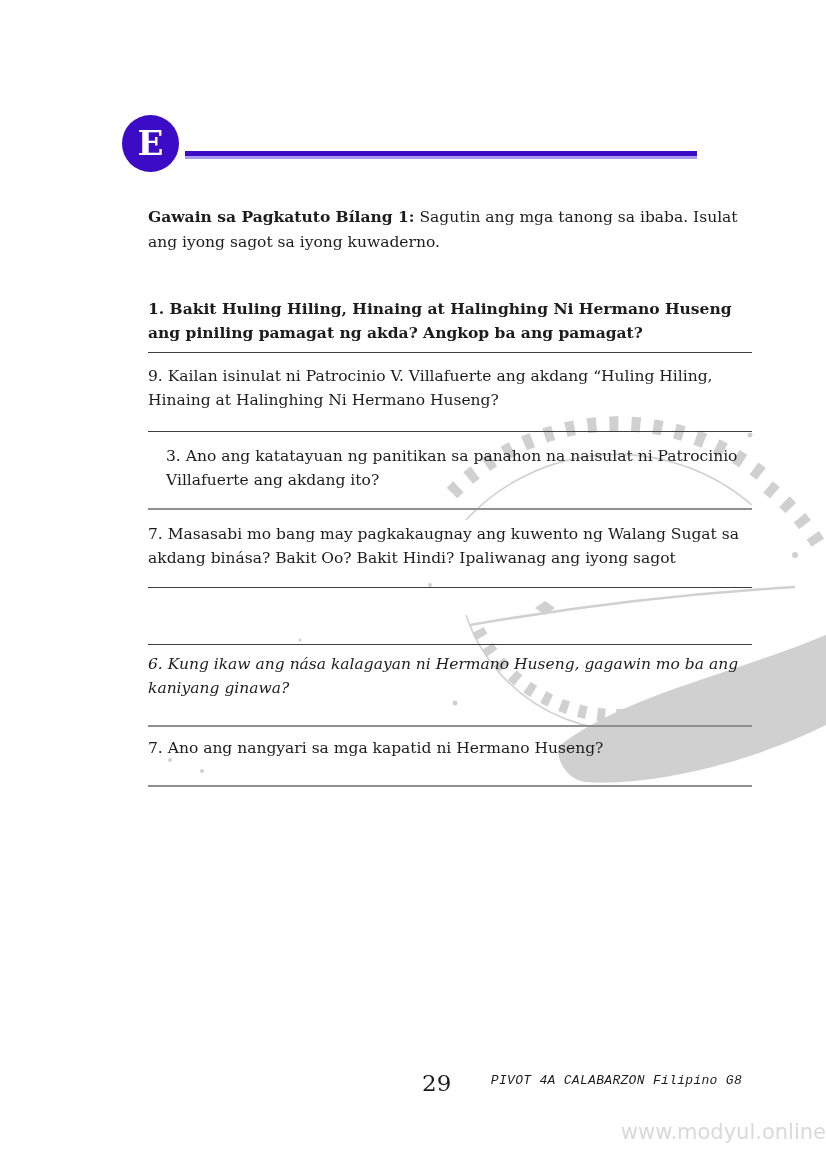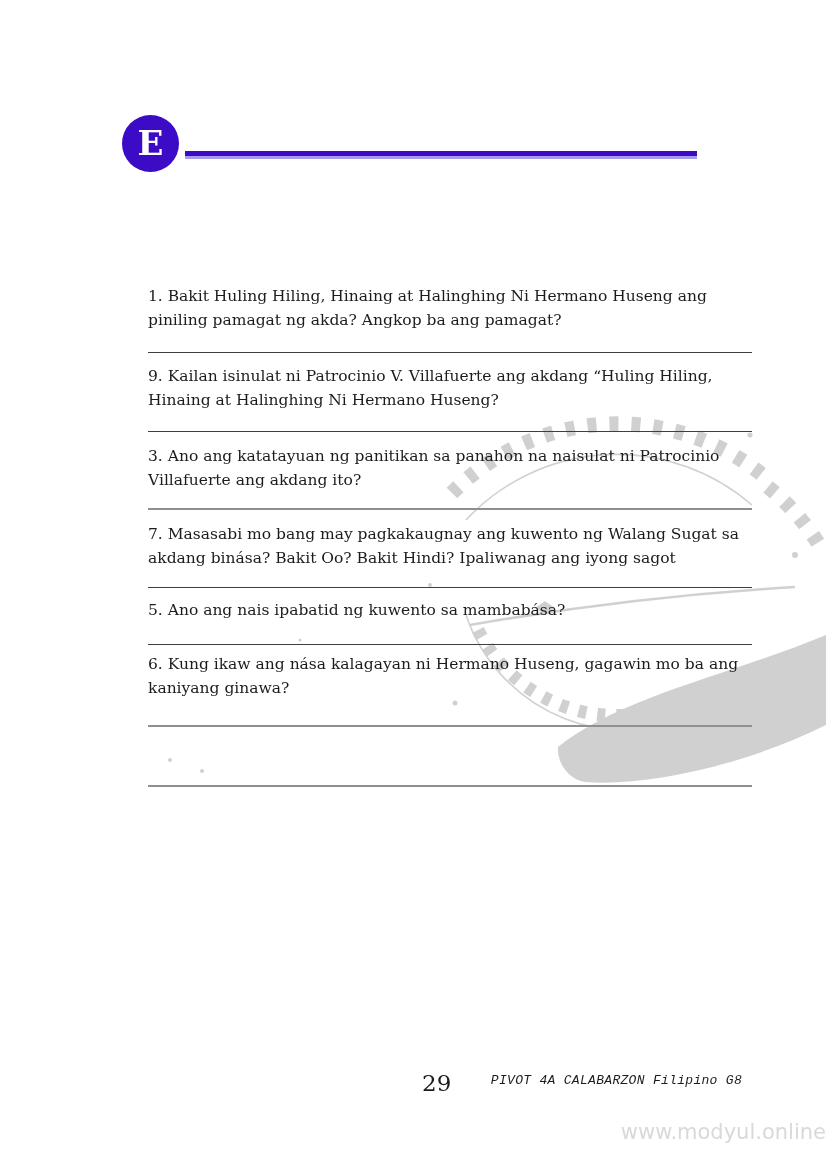--- a/index.html
+++ b/index.html
@@ -63,22 +63,22 @@
 
   .q {
     position: absolute;
     left: 148px;
     width: 604px;
     margin: 0;
     font-size: 15.5px;
     line-height: 24px;
     z-index: 1;
   }
-  .q1 { top: 284px; } .q2 { top: 364px; } .q3 { top: 444px; }
-  .q4 { top: 522px; } .q5 { top: 598px; } .q6 { top: 652px; }
+  .q1 { top: 297px; font-weight: bold; } .q2 { top: 364px; } .q3 { top: 444px; margin-left: 18px; }
+  .q4 { top: 522px; } .q5 { top: 598px; } .q6 { top: 652px; font-style: italic; }
   .q7 { top: 736px; }
 
   .ans {
     position: absolute;
     left: 148px;
     width: 604px;
     height: 0;
     z-index: 1;
   }
   .ans.u { border-top: 1px solid var(--line-dark, #3e3e3e); }
@@ -140,38 +140,39 @@
         <circle cx="62" cy="396" r="2"></circle>
       <circle cx="315" cy="328" r="2.5"></circle> 
         <circle cx="290" cy="210" r="2"></circle>
       <circle cx="610" cy="60" r="2.5"></circle> 
         <circle cx="655" cy="180" r="3"></circle>
       <circle cx="520" cy="330" r="2"></circle> 
         <circle cx="160" cy="265" r="1.5"></circle>
     </g>
   </svg>
 
+  <p class="instructions"><strong>Gawain sa Pagkatuto Bílang 1:</strong><span> Sagutin ang mga tanong sa ibaba. Isulat ang iyong sagot sa iyong kuwaderno.</span></p>
 
   <p class="q q1">1. Bakit Huling Hiling, Hinaing at Halinghing Ni Hermano Huseng ang piniling pamagat ng akda? Angkop ba ang pamagat?</p>
   <div class="ans u l1"></div>
 
   <p class="q q2">9. Kailan isinulat ni Patrocinio V. Villafuerte ang akdang “Huling Hiling, Hinaing at Halinghing Ni Hermano Huseng?</p>
   <div class="ans u l2"></div>
 
   <p class="q q3">3. Ano ang katatayuan ng panitikan sa panahon na naisulat ni Patrocinio Villafuerte ang akdang ito?</p>
   <div class="ans s l3"></div>
 
   <p class="q q4">7. Masasabi mo bang may pagkakaugnay ang kuwento ng Walang Sugat sa akdang binása? Bakit Oo? Bakit Hindi? Ipaliwanag ang iyong sagot</p>
   <div class="ans u l4"></div>
 
-  <p class="q q5">5. Ano ang nais ipabatid ng kuwento sa mambabása?</p>
   <div class="ans u l5"></div>
 
   <p class="q q6">6. Kung ikaw ang nása kalagayan ni Hermano Huseng, gagawin mo ba ang kaniyang ginawa?</p>
   <div class="ans s l6"></div>
 
+  <p class="q q7">7.  Ano ang nangyari sa mga kapatid ni Hermano Huseng?</p>
   <div class="ans s l7"></div>
 
   <span class="page-number">29</span>
   <span class="module-label">PIVOT 4A CALABARZON Filipino G8</span>
   <div class="site-watermark">www.modyul.online</div>
 
 </div>
 
 </body></html>

